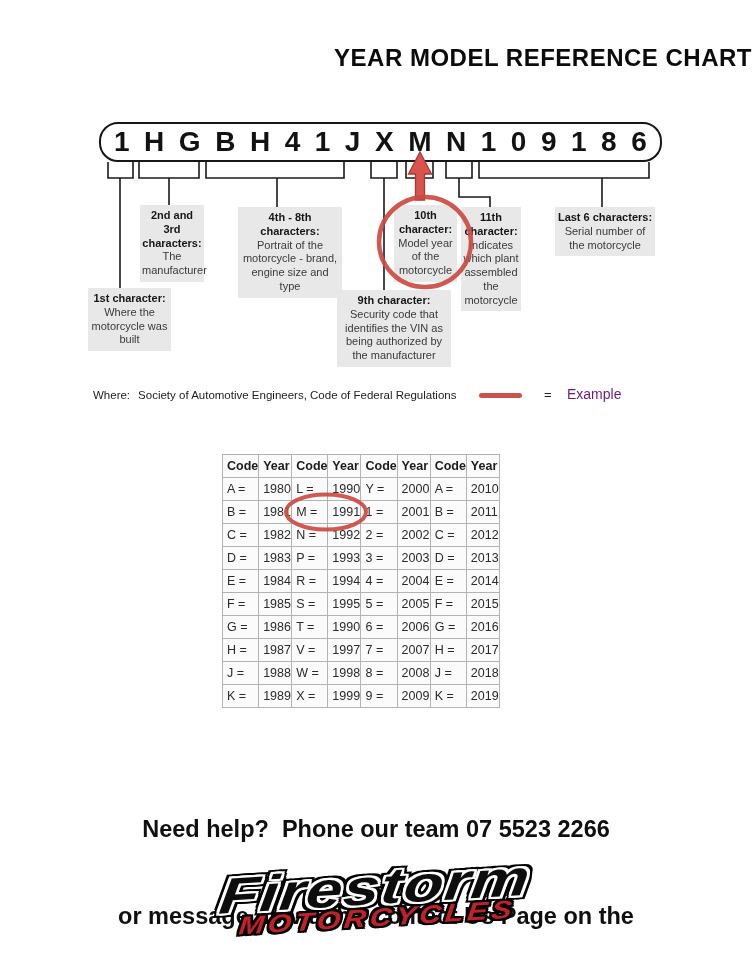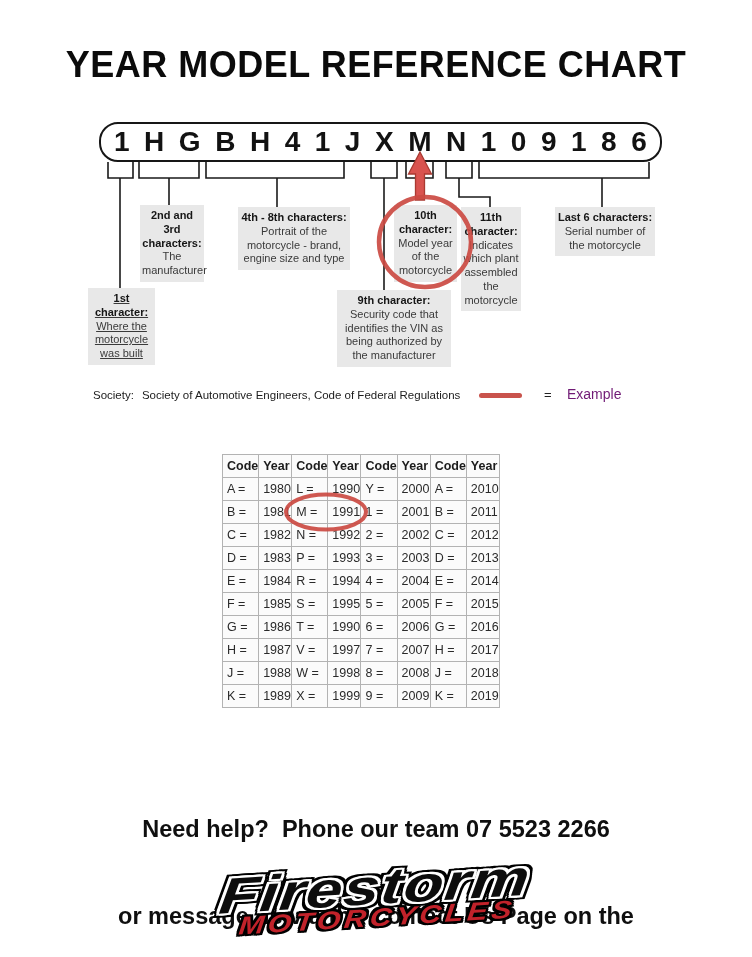--- a/index.html
+++ b/index.html
@@ -1,37 +1,37 @@
 <!DOCTYPE html>
 <html><head>
 <meta charset="utf-8">
 <style>
   * { margin:0; padding:0; box-sizing:border-box; }
   body { background:#fff; font-family:"Liberation Sans", sans-serif; }
   .page { position:relative; width:752px; height:957px; background:#ffffff; overflow:hidden; margin:0 auto; }
 
-  .title { position:absolute; top:44px; left:0; width:100%; text-align:center;
-           font-size:36px; font-weight:bold; letter-spacing:.5px; color:#0b0b0b; }
+  .title { position:absolute; top:44px; left:0; width:100%; text-align:right;
+           font-size:24px; font-weight:bold; letter-spacing:.5px; color:#0b0b0b; }
 
   .vin-box { position:absolute; left:99px; top:122px; width:563px; height:40px;
              border:2px solid #161616; border-radius:19px;
              display:flex; align-items:center; justify-content:space-between;
              padding:0 13px; }
   .vin-char { font-size:28px; font-weight:bold; color:#121212; line-height:1; }
 
   .overlay-svg { position:absolute; left:0; top:0; width:752px; height:957px;
                  pointer-events:none; z-index:5; }
 
   .callout { position:absolute; background:#e8e8e8; text-align:center;
              font-size:11px; line-height:1.25; color:#3a3a3a; padding:4px 2px; z-index:2; }
   .callout-title { font-weight:bold; color:#161616; }
 
-  .c-1st   { left:88px;  top:288px; width:67px;text-decoration:underline; }
+  .c-1st   { left:88px;  top:288px; width:83px; }
   .c-2nd   { left:140px; top:205px; width:64px; }
-  .c-4th   { left:238px; top:207px; width:112px; }
+  .c-4th   { left:238px; top:207px; width:104px; }
   .c-9th   { left:337px; top:290px; width:114px; }
   .c-10th  { left:394px; top:205px; width:63px; }
   .c-11th  { left:461px; top:207px; width:60px; }
   .c-last6 { left:555px; top:207px; width:100px; }
 
   .source-line { position:absolute; left:93px; top:389px; font-size:11.5px; color:#1c1c1c; }
   .source-label { margin-right:8px; }
 
   .legend-line { position:absolute; left:479px; top:393px; width:43px; height:5px;
                  border-radius:3px; background:#c9534c; }
@@ -136,21 +136,21 @@
   <div class="callout c-11th">
     <div class="callout-title">11th character:</div>
     <div class="callout-body">Indicates which plant assembled the motorcycle</div>
   </div>
   <div class="callout c-last6">
     <div class="callout-title">Last 6 characters:</div>
     <div class="callout-body">Serial number of the motorcycle</div>
   </div>
 
   <div class="source-line">
-    <span class="source-label">Society:</span><span>Society of Automotive Engineers, Code of Federal Regulations</span>
+    <span class="source-label">Where:</span><span>Society of Automotive Engineers, Code of Federal Regulations</span>
   </div>
 
   <div class="legend-line"></div>
   <div class="legend-eq">=</div>
   <div class="legend-text">Example</div>
 
   <table class="year-table">
     <thead>
         <tr>
           <th class="col-code">Code</th>

